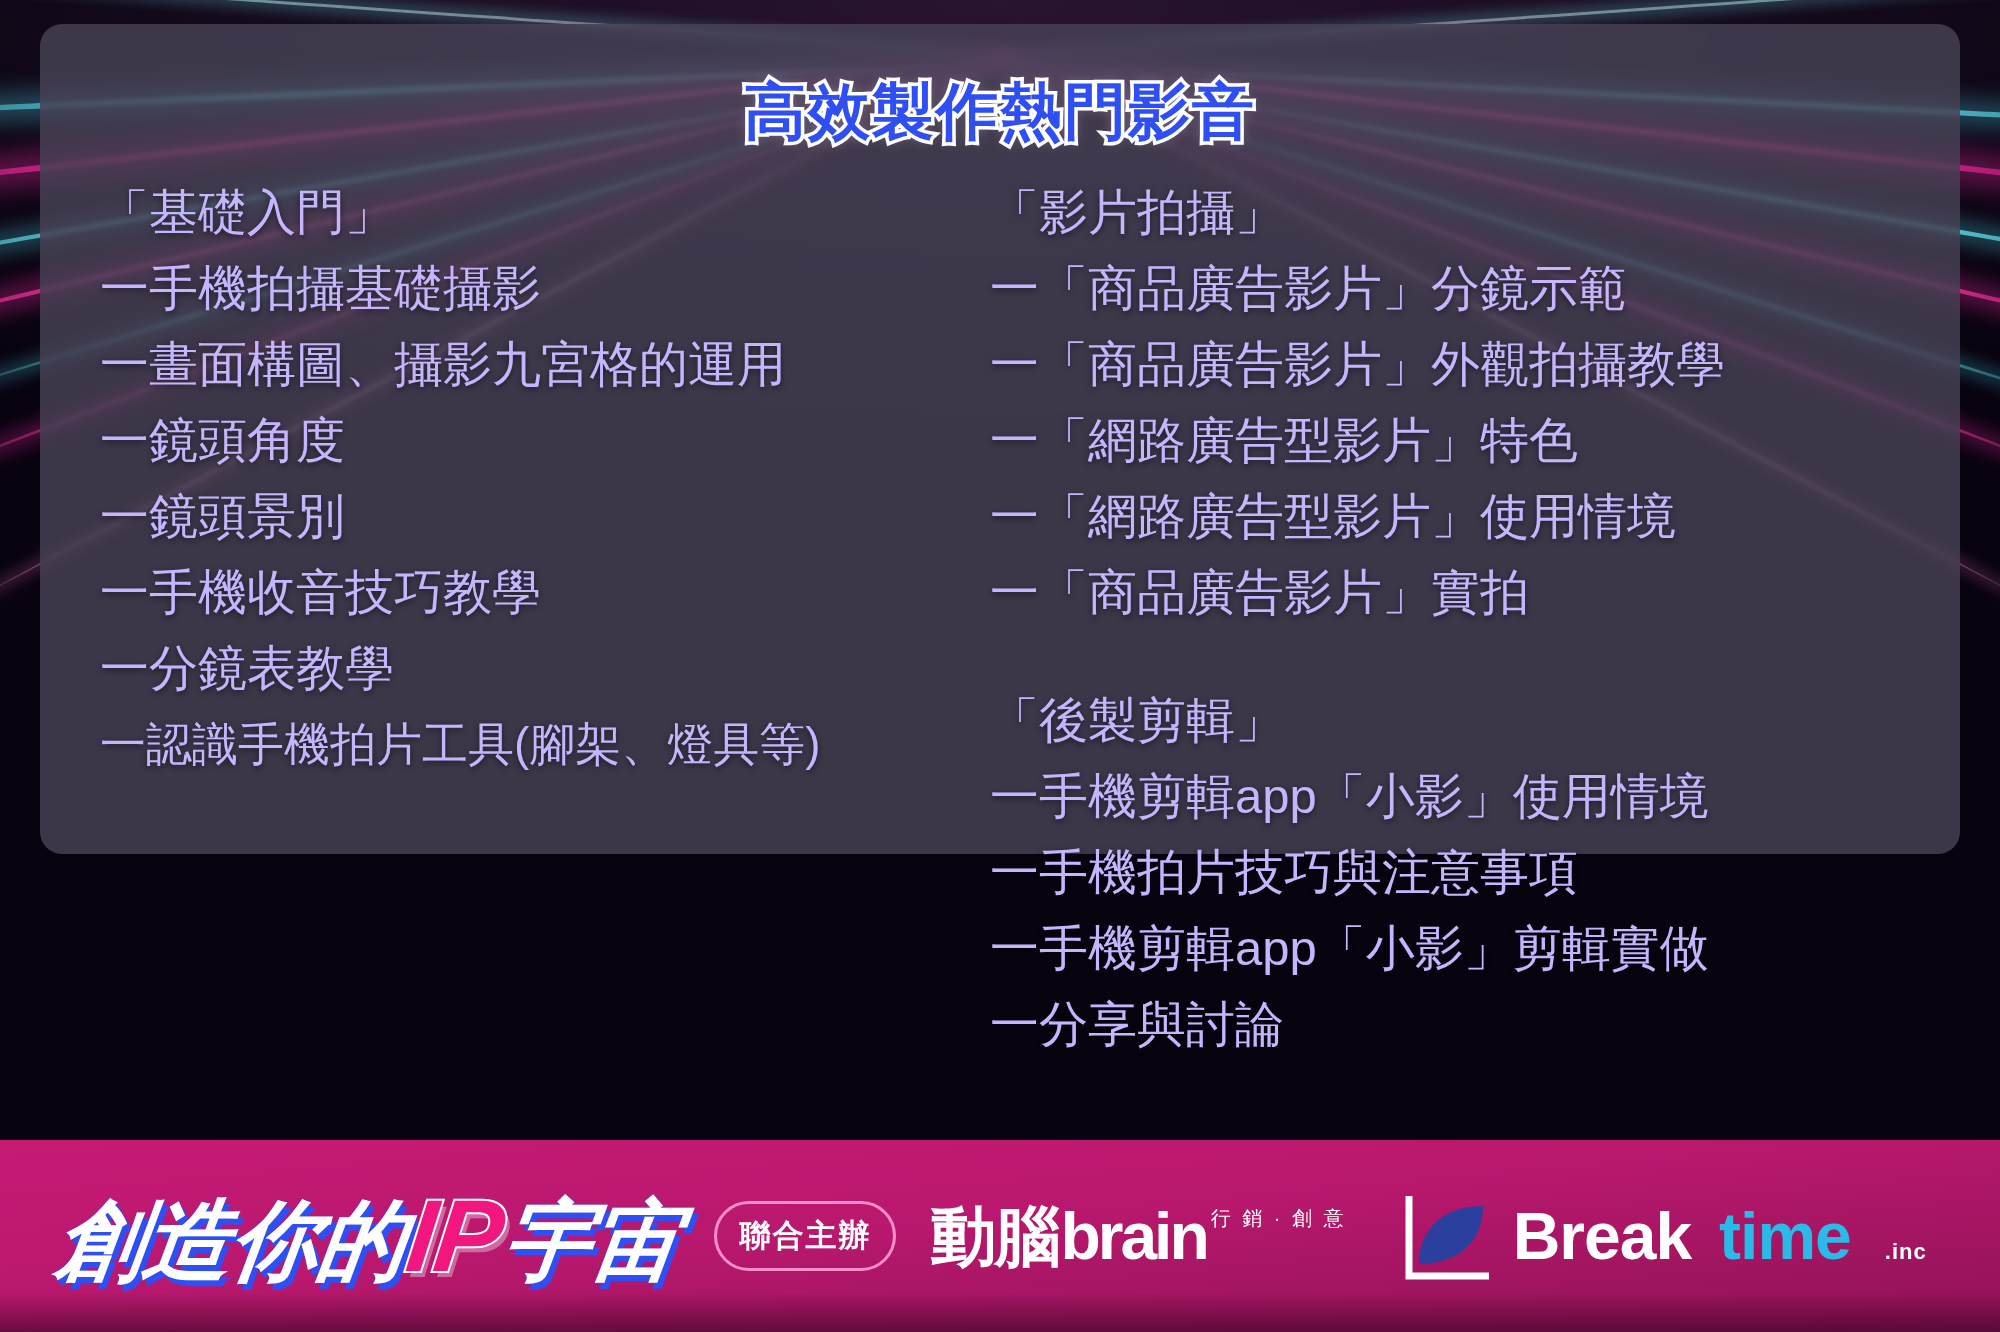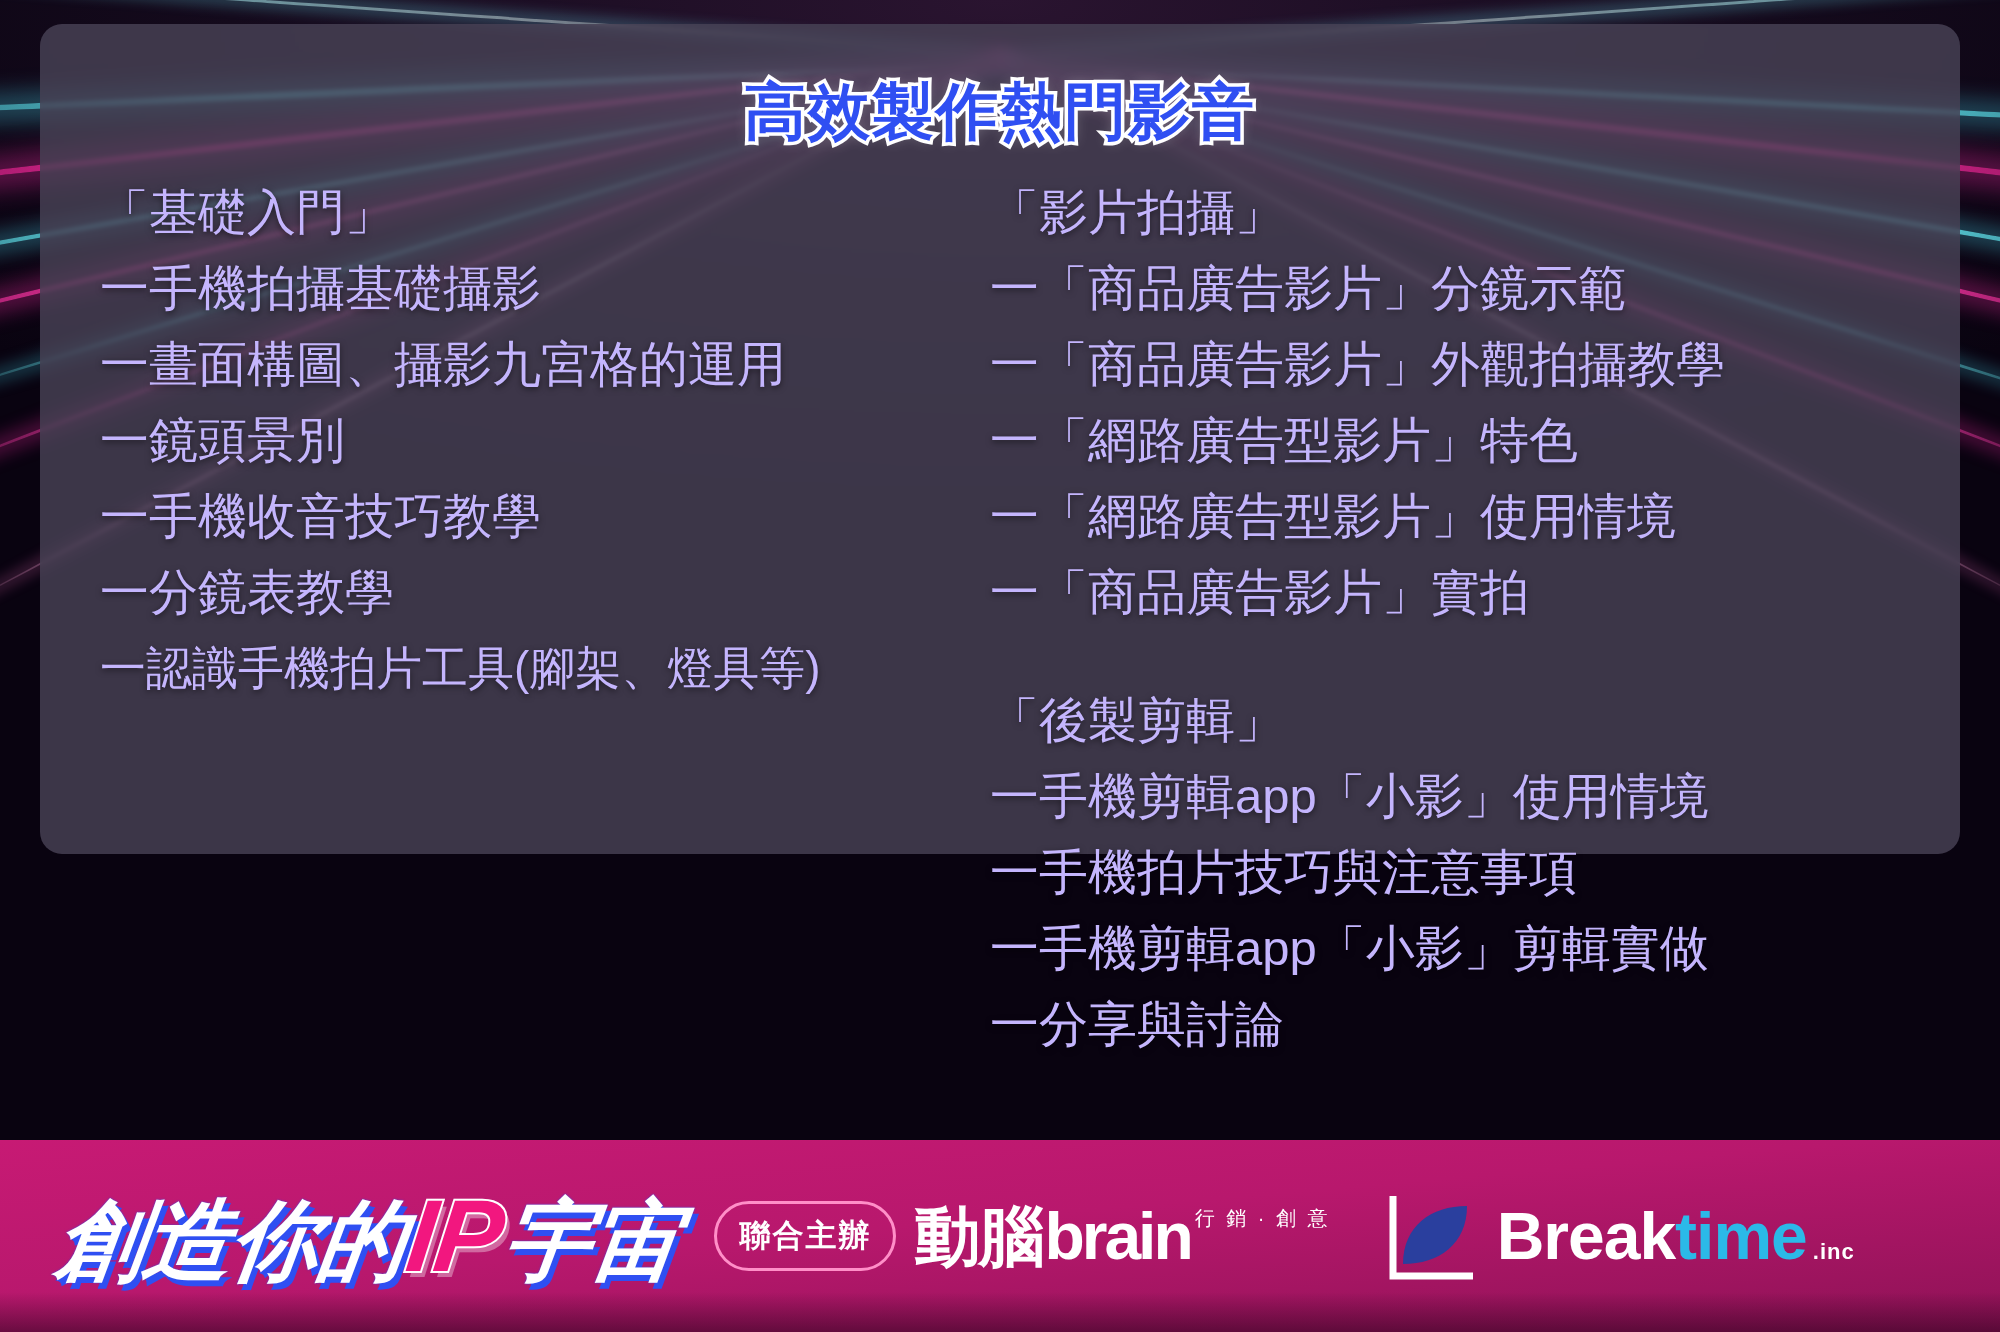--- a/index.html
+++ b/index.html
@@ -175,21 +175,21 @@
     color: #ffffff;
     font-size: 31px;
     font-weight: 700;
     letter-spacing: 2px;
     white-space: nowrap;
     z-index: 3;
   }
 
   .brain-logo {
     position: relative;
-    margin-left: 18px;
+    margin-left: 34px;
     display: flex;
     align-items: flex-start;
     z-index: 3;
   }
   .brain-cn {
     color: #ffffff;
     font-size: 66px;
     font-weight: 900;
     letter-spacing: -2px;
     line-height: 1;
@@ -220,20 +220,21 @@
   }
   .break-mark {
     width: 92px; height: 92px;
     position: relative;
     margin-right: 18px;
   }
   .break-word {
     display: flex;
     align-items: flex-end;
     line-height: 1;
+    gap: 28px;
   }
   .bw-break { color:#ffffff; font-size: 66px; font-weight: 800; letter-spacing: -1px; }
   .bw-time  { color:#2bb9e8; font-size: 66px; font-weight: 800; letter-spacing: -1px; }
   .bw-inc   { color:#ffffff; font-size: 22px; font-weight: 600; margin-left: 6px; margin-bottom: 6px; letter-spacing: 1px; }
 </style>
 </head>
 <body>
 
 <div id="slide">
 
@@ -259,20 +260,21 @@
   <div class="panel">
 
     <div class="title">高效製作熱門影音</div>
 
     <div class="cols">
 
       <div class="col-left">
         <div class="line">「基礎入門」</div>
         <div class="line">一手機拍攝基礎攝影</div>
         <div class="line">一畫面構圖、攝影九宮格的運用</div>
+        <div class="line">一鏡頭角度</div>
         <div class="line">一鏡頭景別</div>
         <div class="line">一手機收音技巧教學</div>
         <div class="line">一分鏡表教學</div>
         <div class="line small">一認識手機拍片工具(腳架、燈具等)</div>
       </div>
 
       <div class="col-right">
         <div class="line">「影片拍攝」</div>
         <div class="line">一「商品廣告影片」分鏡示範</div>
         <div class="line">一「商品廣告影片」外觀拍攝教學</div>

